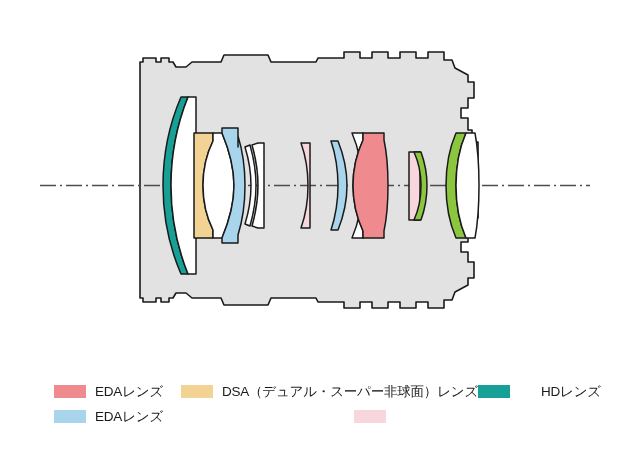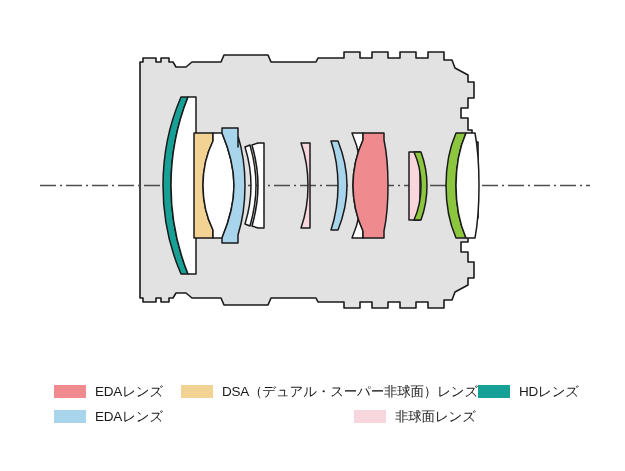--- a/index.html
+++ b/index.html
@@ -5,21 +5,21 @@
   html,body{margin:0;padding:0;}
   body{width:625px;height:471px;background:#ffffff;font-family:"Liberation Sans",sans-serif;overflow:hidden;}
   #root{position:relative;width:625px;height:471px;}
   #diagram{position:absolute;left:0;top:0;width:625px;height:360px;}
   #legend{position:absolute;left:0;top:360px;width:625px;height:111px;}
   .legend-grid{position:absolute;left:54px;top:11px;width:560px;margin-top:8px;}
   .legend-row{display:flex;align-items:center;height:25px;}
   .legend-cell{display:flex;align-items:center;}
   .legend-cell.c1{width:140px;}
   .legend-cell.c2{width:300px;}
-  .legend-cell.c3{width:150px;}
+  .legend-cell.c3{width:150px;gap:22px;}
   .swatch{width:32px;height:13px;flex:0 0 auto;}
   .lgl{font-size:13.5px;color:#1a1a1a;margin-left:9px;white-space:nowrap;letter-spacing:-0.2px;}
 </style>
 </head>
 <body>
 
 <div id="root">
 
   <div id="diagram">
     <svg viewBox="0 0 625 360" width="625" height="360">
@@ -110,20 +110,19 @@
         </div>
       </div>
 
       <div class="legend-row">
         <div class="legend-cell c2">
           <span class="swatch" style="background:#a8d4ec"></span>
           <span class="lgl">EDAレンズ</span>
         </div>
         <div class="legend-cell c3">
           <span class="swatch" style="background:#f7d6de"></span>
-          <span class="lgl">非球面レンズ</span>
         </div>
       </div>
 
     </div>
   </div>
 
 </div>
 
 </body></html>

